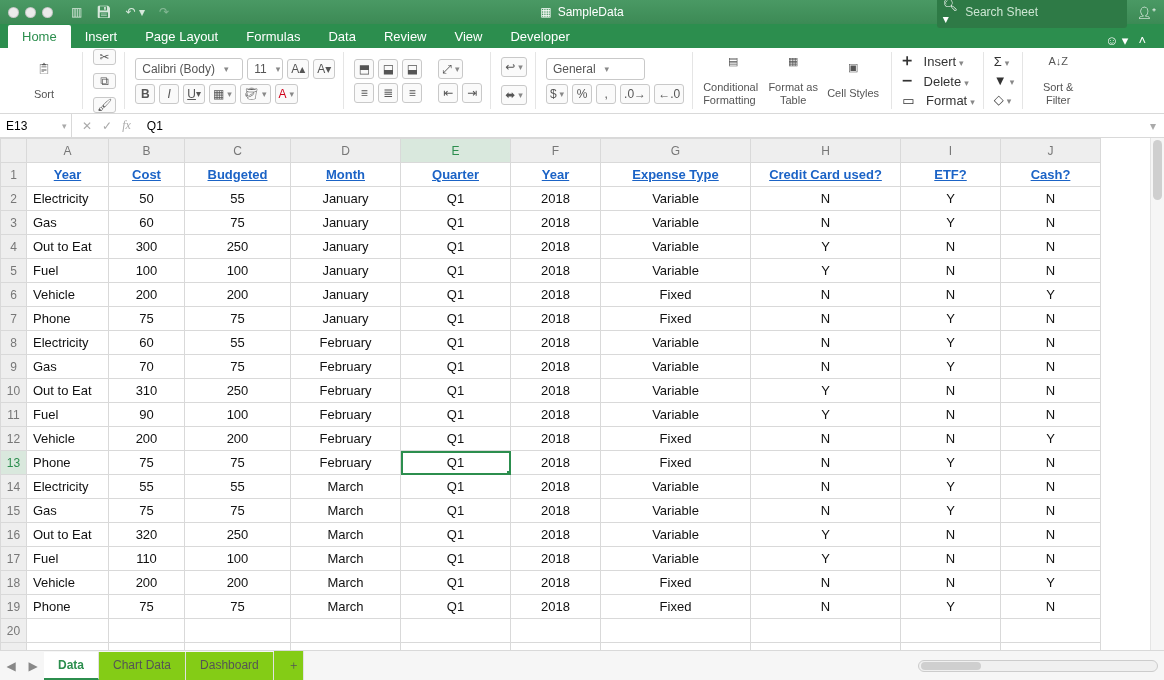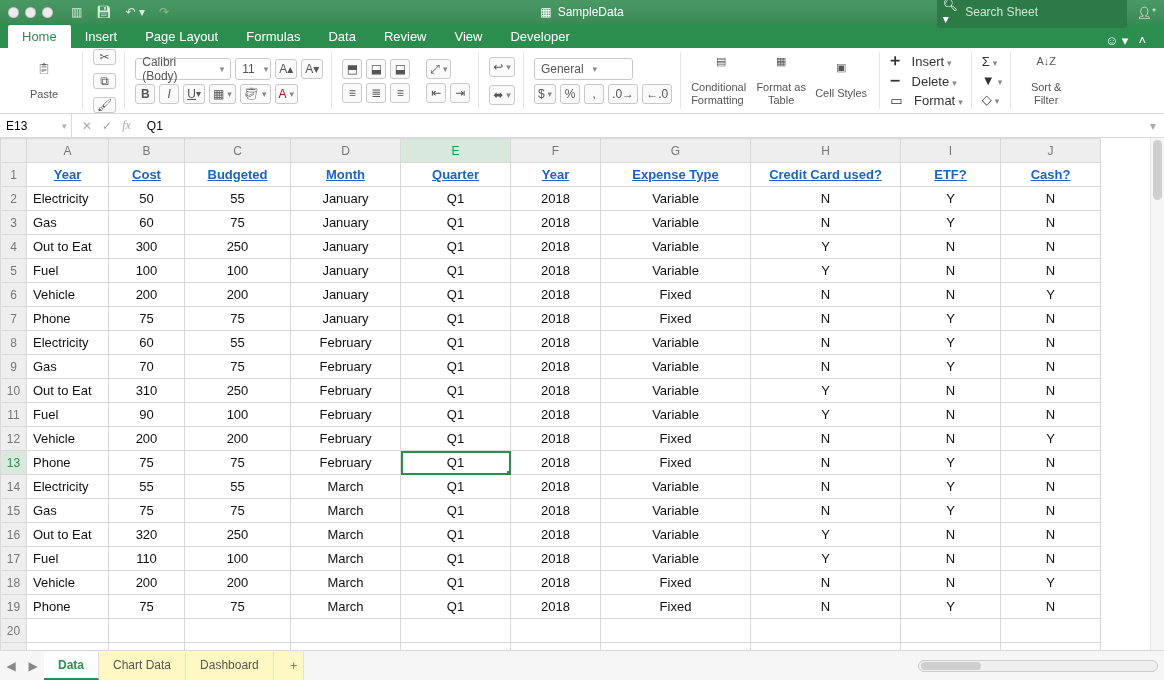--- a/index.html
+++ b/index.html
@@ -50,21 +50,21 @@
   .rowh{width:26px;min-width:26px;}
   .hdrcell{color:#1b63c6;text-decoration:underline;font-weight:bold;text-align:center;}
   td.center{text-align:center;}
   td.left{text-align:left;}
   td.selected{outline:2px solid #2c8e4e;outline-offset:-2px;position:relative;}
   td.selected::after{content:"";position:absolute;right:-3px;bottom:-3px;width:6px;height:6px;background:#2c8e4e;}
   thead th.selcol,tbody th.selrow{background:#d9e8dd;color:#2c8e4e;}
   
   .sheetbar{position:absolute;left:0;right:0;bottom:0;height:30px;background:#f6f6f6;border-top:1px solid #d9d9d9;display:flex;align-items:center;font-size:12px;color:#555;}
   .navbtn{width:22px;height:22px;display:flex;align-items:center;justify-content:center;color:#888;cursor:pointer;}
-  .sheet{padding:6px 14px;border-right:1px solid #e1e1e1;cursor:pointer;background:#fef9c3;}
+  .sheet{padding:6px 14px;border-right:1px solid #e1e1e1;cursor:pointer;background:#84cc16;}
   .sheet.active{border-bottom:2px solid #2c8e4e;font-weight:bold;color:#2c8e4e;background:#fff;}
   .sheet.add{width:30px;text-align:center;}
   .hscroll{margin-left:auto;display:flex;align-items:center;gap:2px;padding-right:6px;}
   .scrollbar{width:240px;height:12px;border:1px solid #ccc;border-radius:6px;position:relative;background:#f0f0f0;}
   .scrollbar .thumb{position:absolute;left:2px;top:1px;height:8px;width:60px;background:#cfcfcf;border-radius:4px;}
   
   .vscroll{position:absolute;right:0;top:0;bottom:0;width:14px;background:#f6f6f6;border-left:1px solid #e5e5e5;}
   .vscroll .thumb{position:absolute;top:2px;left:2px;right:2px;height:60px;background:#cfcfcf;border-radius:5px;}
 </style>
 </head>
@@ -107,32 +107,32 @@
     <div class="smiley-right">
     <span>☺ ▾</span>
     <span>˄</span>
   </div>
 </div>
 
 <div class="ribbon">
   <div class="group">
     <button class="bigbtn">
       <span class="ico">📋︎</span>
-      <span>Paste</span>
+      <span>Sort</span>
     </button>
   </div>
   <div class="group" style="gap:8px;">
     <span class="btn sm">✂︎</span>
     <span class="btn sm">⧉</span>
     <span class="btn sm">🖌︎</span>
   </div>
 
   <div class="group">
     <div class="row">
-      <span class="combo down" style="width:96px;">Calibri (Body)</span>
+      <span class="combo down" style="width:108px;">Calibri (Body)</span>
       <span class="combo down" style="width:36px;">11</span>
       <span class="btn sm">A▴</span>
       <span class="btn sm">A▾</span>
     </div>
     <div class="row">
       <span class="btn sm">
           <b>B</b>
         </span>
       <span class="btn sm">
           <i>I</i>

